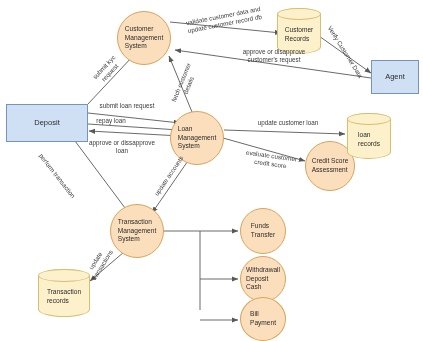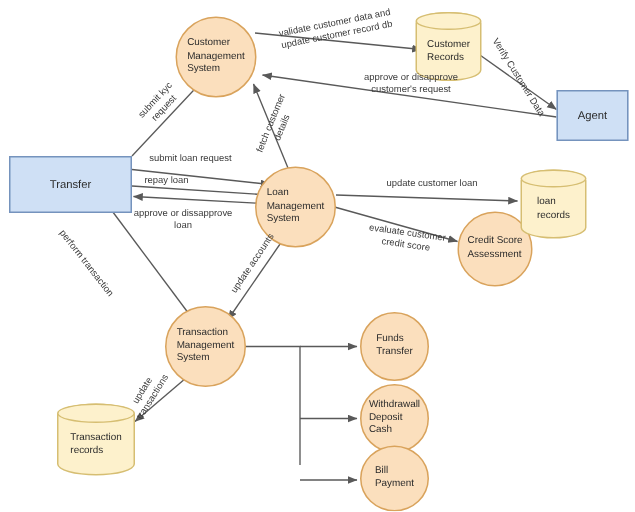--- a/index.html
+++ b/index.html
@@ -127,21 +127,21 @@
       <path d="M164,231 L200,231 L200,310"></path>
     </g>
     <g stroke="#595959" stroke-width="0.9" fill="none" marker-end="url(#ah)">
       <path d="M200,231 L238,231"></path>
       <path d="M200,279 L238,279"></path>
       <path d="M200,320 L238,320"></path>
     </g>
   </svg>
 
   <div class="node entity" style="left:6px; top:104px; width:82px; height:38px;">
-    <span>Transfer</span>
+    <span>Deposit</span>
   </div>
 
   <div class="node entity" style="left:371px; top:60px; width:48px; height:34px;">
     <span>Agent</span>
   </div>
 
   <div class="node process" style="left:117px; top:11px; width:54px; height:54px; white-space:pre-line;">
     <span>Customer
 Management
 System</span>

